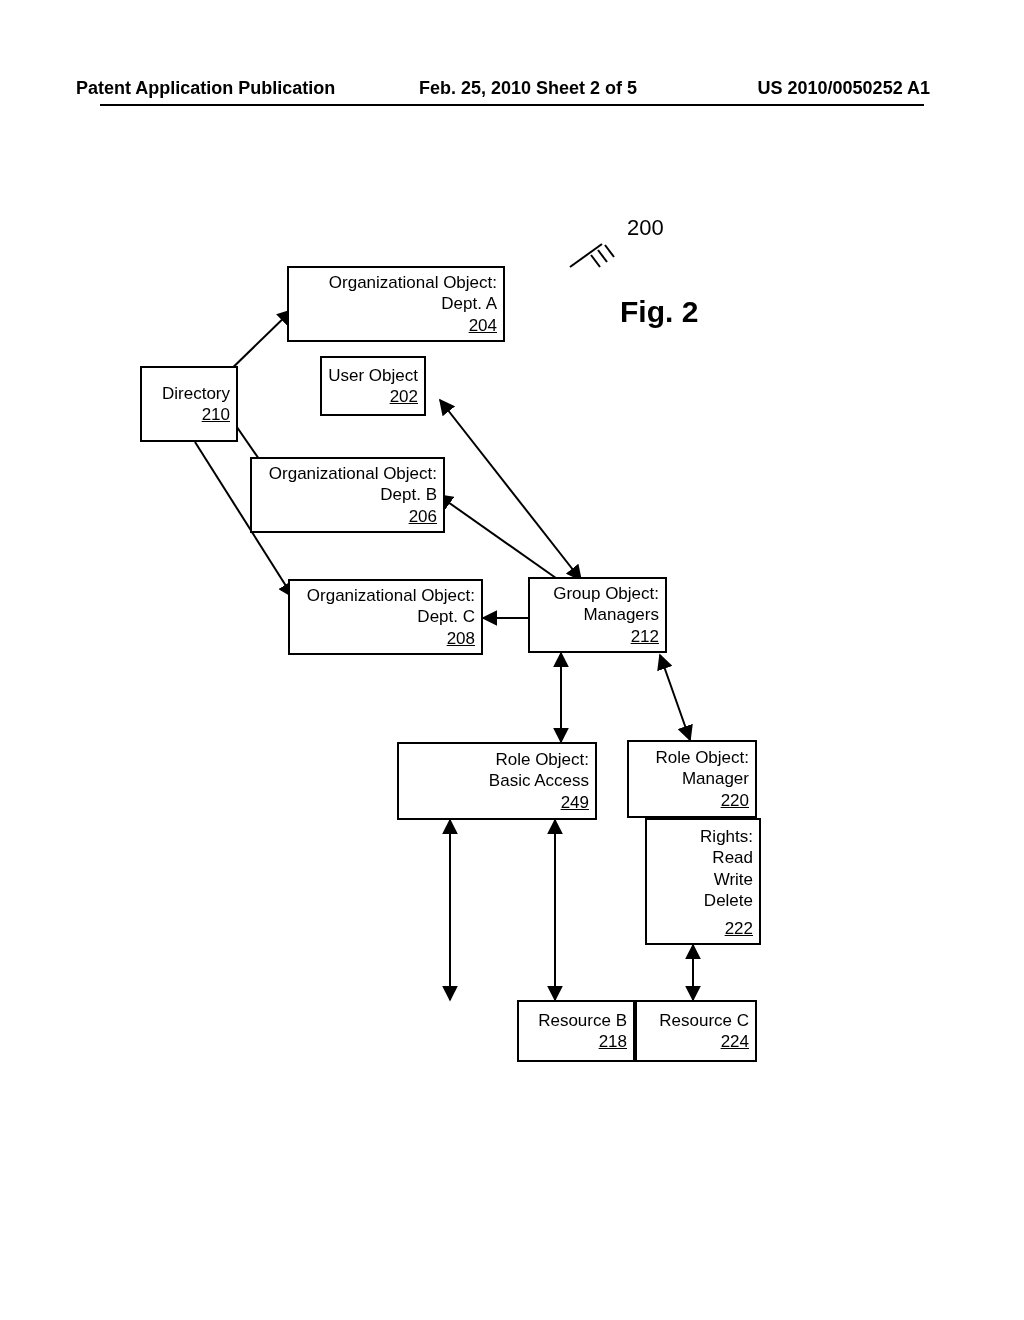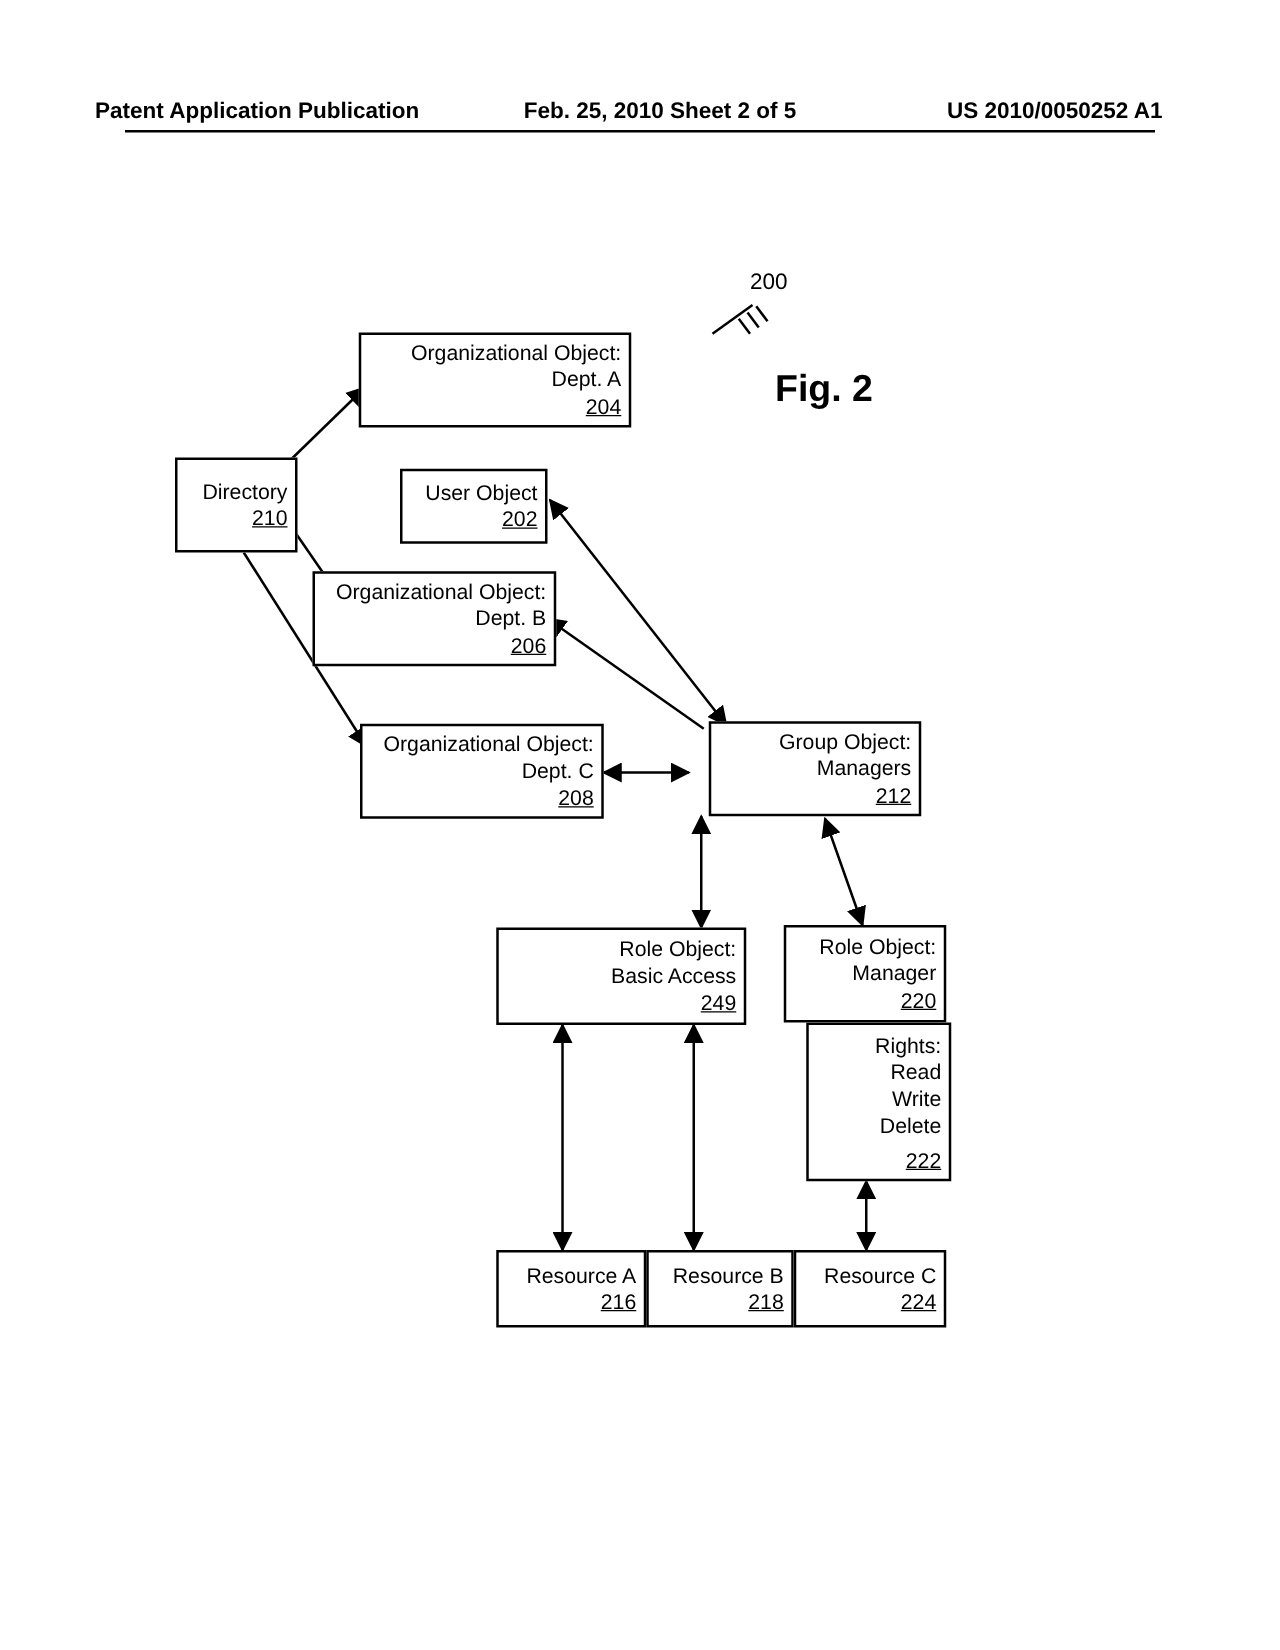--- a/index.html
+++ b/index.html
@@ -19,21 +19,21 @@
   .rule { position: absolute; top: 104px; left: 100px; width: 824px; height: 2px; background: #000; }
 
   .box {
     position: absolute; border: 2px solid #000;
     display: flex; flex-direction: column; align-items: flex-end; justify-content: center;
     font-size: 17px; line-height: 1.25; text-align: center; padding: 4px 6px;
     background: #fff;
   }
   .ref { text-decoration: underline; }
   .figlabel { position: absolute; font-size: 30px; font-weight: bold; }
-  .num200 { position: absolute; font-size: 18px; }
+  .num200 { position: absolute; font-size: 22px; margin-left: 27px; }
 
   svg.arrows { position: absolute; top: 0; left: 0; width: 1024px; height: 1320px; pointer-events: none; }
 </style>
 </head>
 <body>
 
 <div class="page">
 
   <div class="header">
     <span class="left">Patent Application Publication</span>
@@ -87,38 +87,38 @@
     <span>Directory</span>
     <span class="ref">210</span>
   </div>
 
   <div class="box" style="left:287px; top:266px; width:218px; height:76px;">
     <span>Organizational Object:</span>
     <span>Dept. A</span>
     <span class="ref">204</span>
   </div>
 
-  <div class="box" style="left:320px; top:356px; width:118px; height:60px;margin-top:19px;">
+  <div class="box" style="left:320px; top:356px; width:106px; height:60px;">
     <span>User Object</span>
     <span class="ref">202</span>
   </div>
 
   <div class="box" style="left:250px; top:457px; width:195px; height:76px;">
     <span>Organizational Object:</span>
     <span>Dept. B</span>
     <span class="ref">206</span>
   </div>
 
   <div class="box" style="left:288px; top:579px; width:195px; height:76px;">
     <span>Organizational Object:</span>
     <span>Dept. C</span>
     <span class="ref">208</span>
   </div>
 
-  <div class="box" style="left:567px; top:577px; width:170px; height:76px;">
+  <div class="box" style="left:528px; top:577px; width:139px; height:76px;">
     <span>Group Object:</span>
     <span>Managers</span>
     <span class="ref">212</span>
   </div>
 
   <div class="box" style="left:397px; top:742px; width:200px; height:78px;">
     <span>Role Object:</span>
     <span>Basic Access</span>
     <span class="ref">249</span>
   </div>
@@ -131,24 +131,20 @@
 
   <div class="box" style="left:645px; top:818px; width:116px; height:127px; justify-content:flex-start; padding-top:6px;">
     <span>Rights:</span>
     <span>Read</span>
     <span>Write</span>
     <span>Delete</span>
     <span style="height:8px;"></span>
     <span class="ref">222</span>
   </div>
 
-  <div class="box" style="left:397px; top:1000px; width:120px; height:62px;">
-    <span>Resource A</span>
-    <span class="ref">216</span>
-  </div>
 
   <div class="box" style="left:517px; top:1000px; width:118px; height:62px;">
     <span>Resource B</span>
     <span class="ref">218</span>
   </div>
 
   <div class="box" style="left:635px; top:1000px; width:122px; height:62px;">
     <span>Resource C</span>
     <span class="ref">224</span>
   </div>

